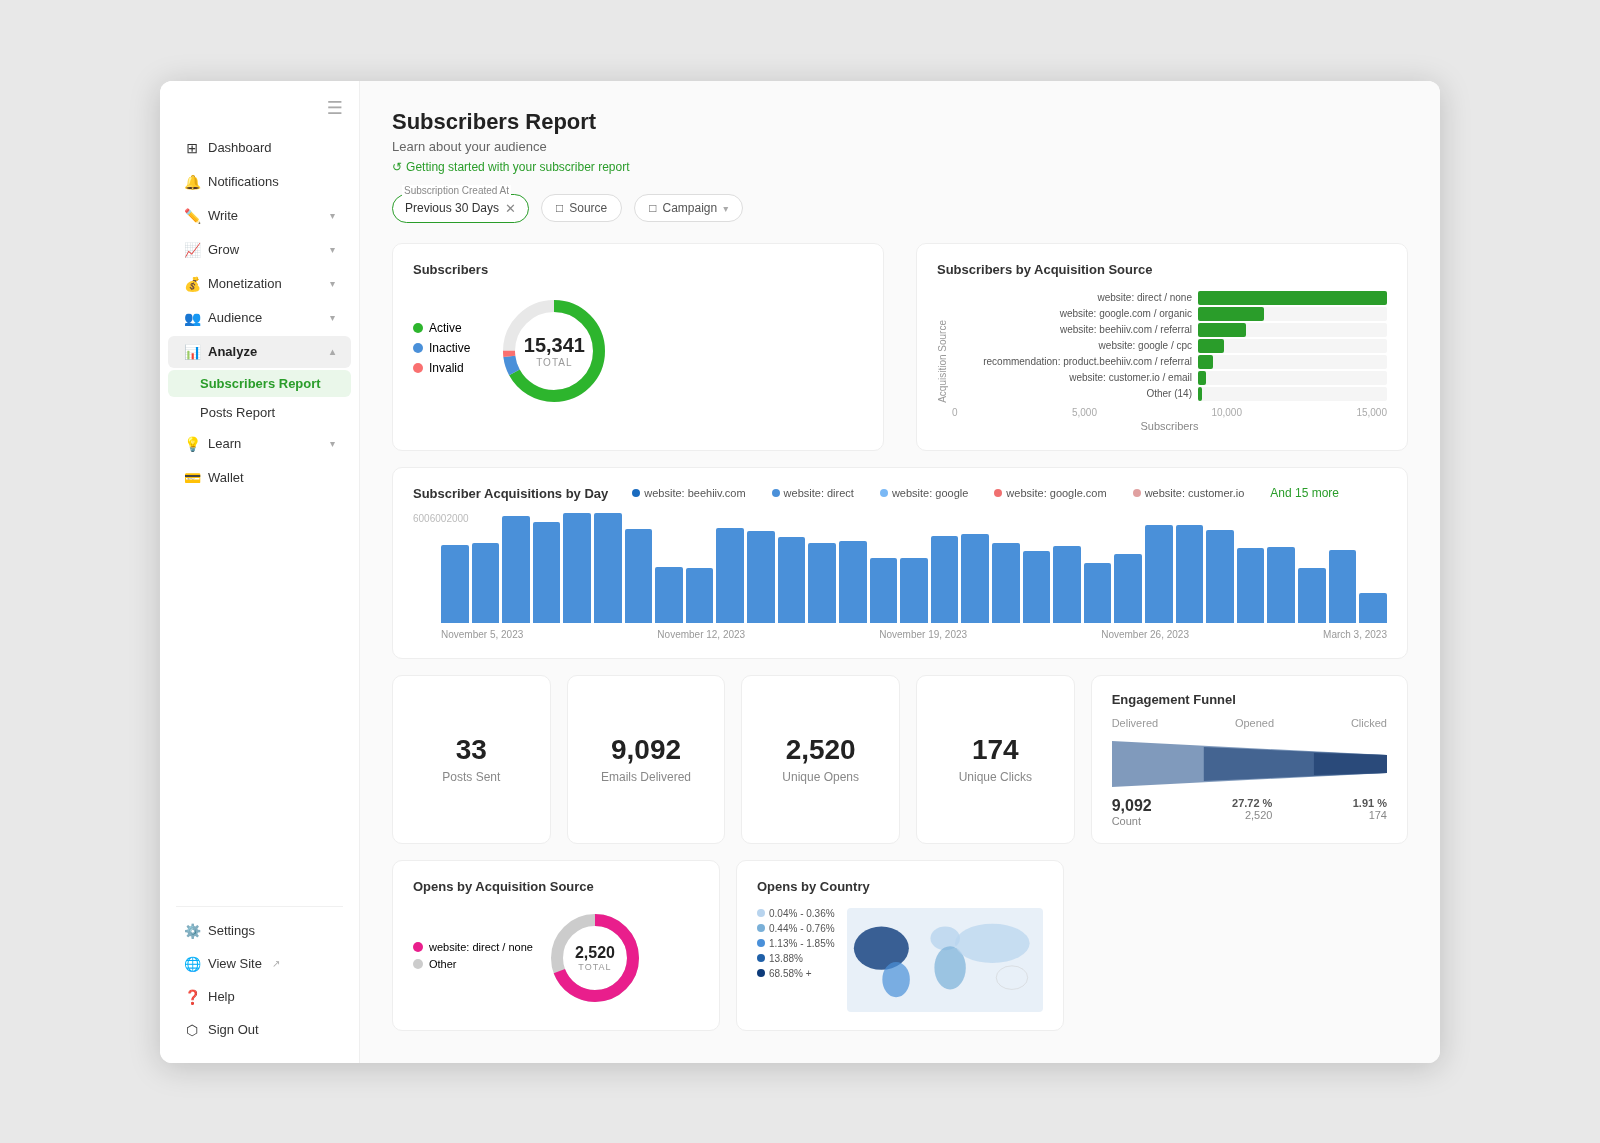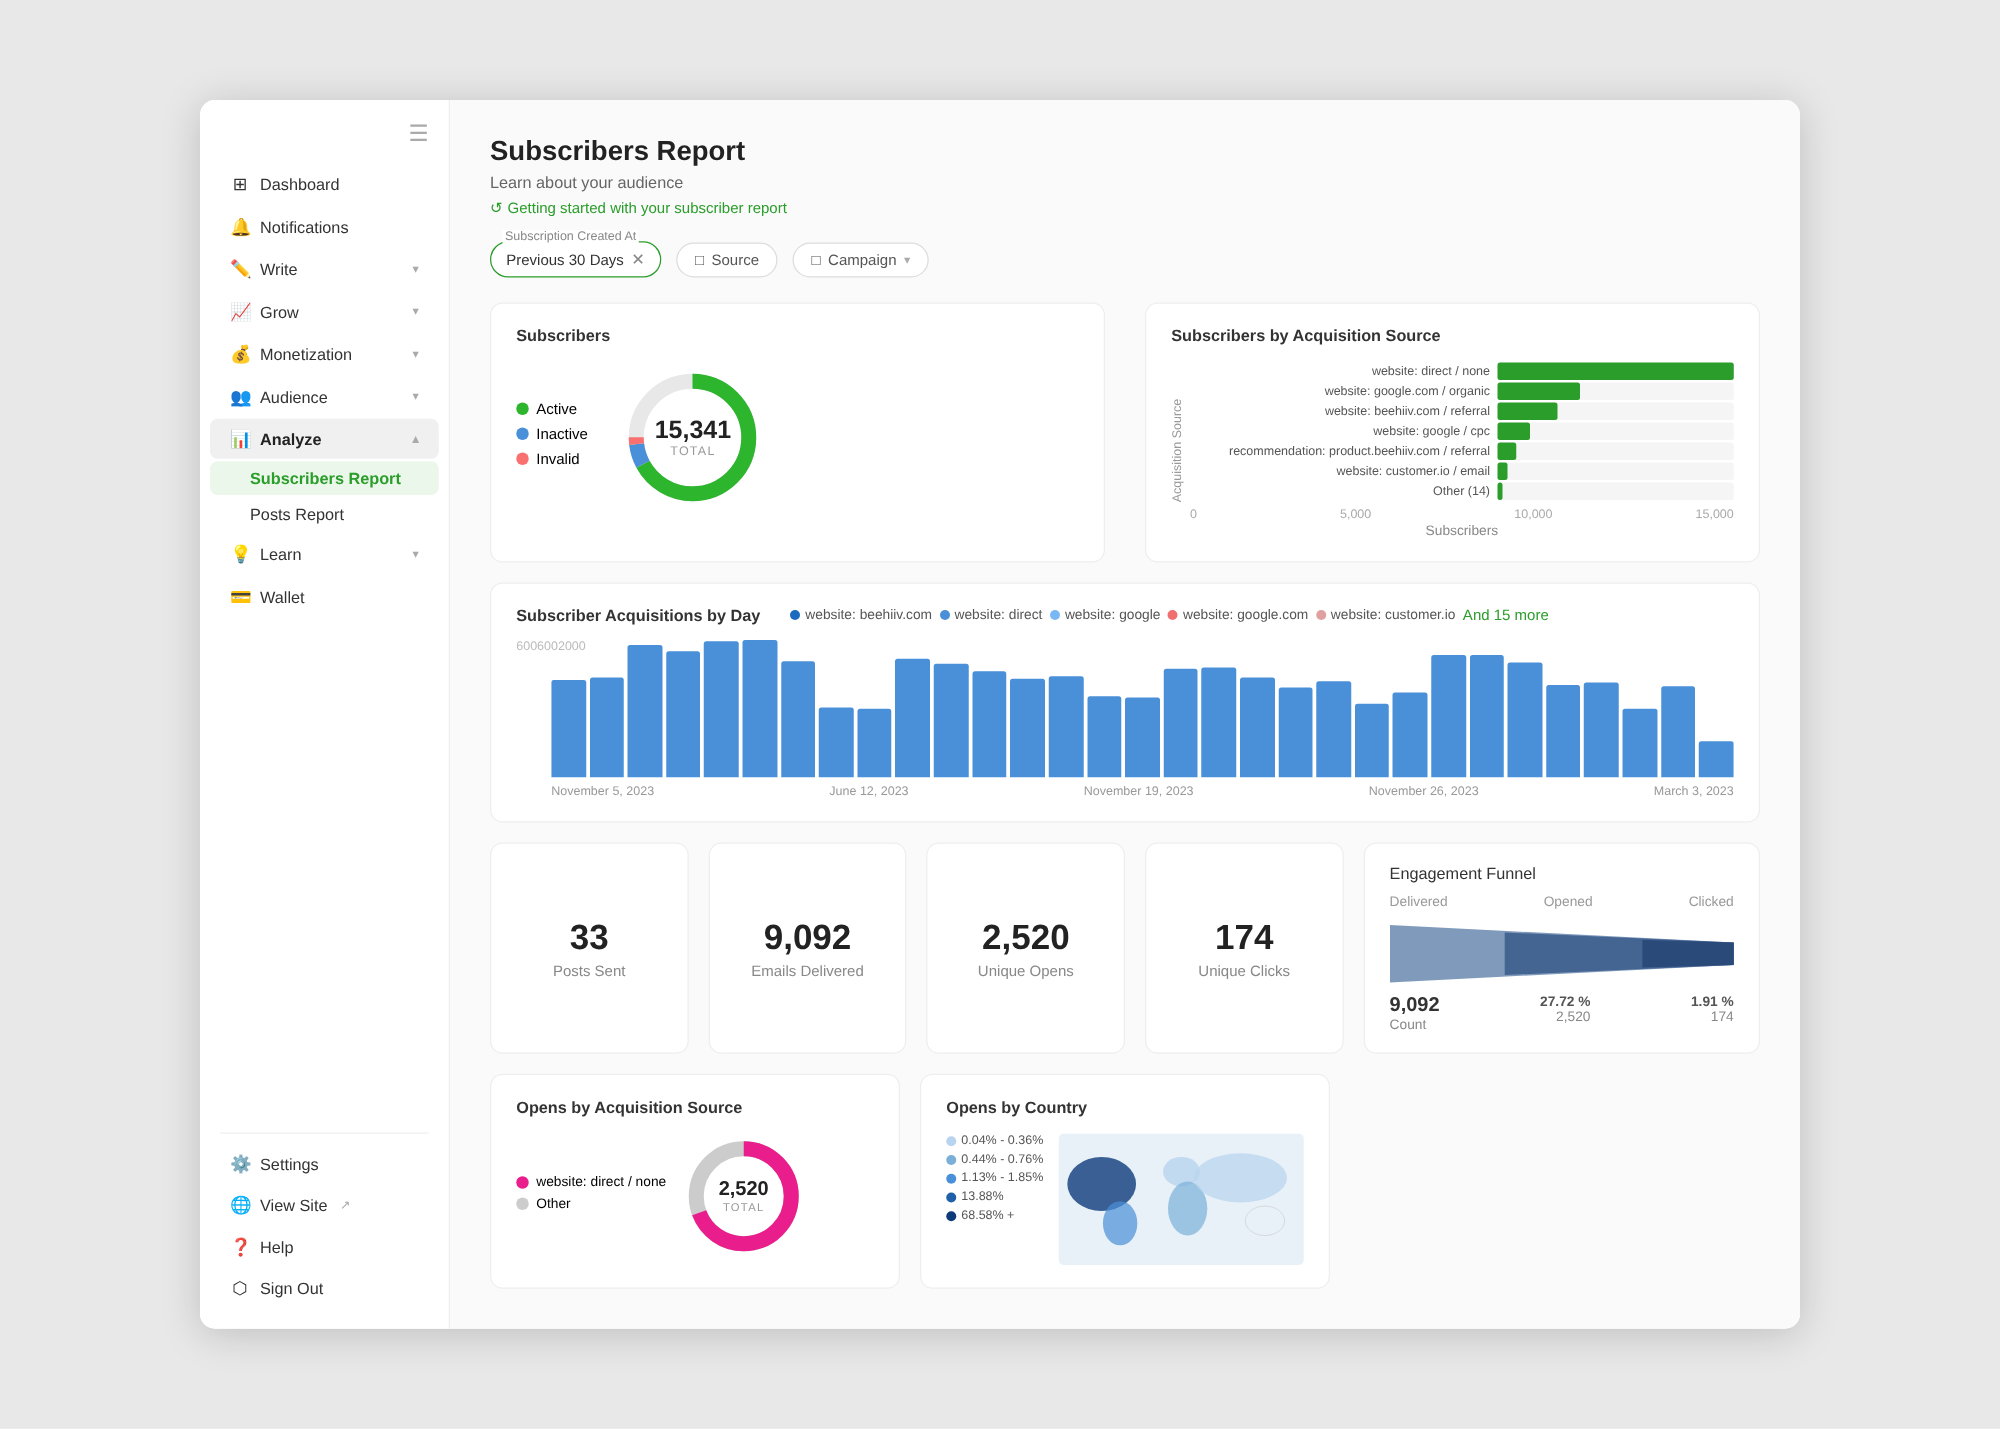--- a/index.html
+++ b/index.html
@@ -167,21 +167,21 @@
 
     
     .day-bar-section {
       background: #fff;
       border-radius: 10px;
       border: 1px solid #eee;
       padding: 18px 20px;
       margin-bottom: 16px;
     }
     .day-bar-header { display: flex; gap: 24px; margin-bottom: 12px; align-items: flex-start; }
-    .day-bar-legends { display: flex; flex-wrap: wrap; gap: 6px; font-size: 11px; color: #555; }
+    .day-bar-legends { display: flex; flex-wrap: wrap; gap: 26px; font-size: 11px; color: #555; }
     .day-bar-legend-item { display: flex; align-items: center; gap: 4px; }
     .day-bar-legend-dot { width: 8px; height: 8px; border-radius: 50%; }
     .day-bar-chart { position: relative; height: 120px; display: flex; align-items: flex-end; gap: 3px; overflow: hidden; }
     .day-bar { background: #4a90d9; border-radius: 2px 2px 0 0; flex: 1; position: relative; }
     .day-bar-axis { display: flex; justify-content: space-between; margin-top: 6px; font-size: 10px; color: #999; padding: 0 0; }
     .day-bar-title { font-size: 13px; font-weight: 600; color: #333; }
     .day-bar-link { font-size: 12px; color: #2a9d2a; cursor: pointer; }
 
     
     .stats-row {
@@ -203,21 +203,21 @@
     .stat-number { font-size: 28px; font-weight: 800; color: #222; margin-bottom: 4px; }
     .stat-label { font-size: 12px; color: #888; }
 
     
     .funnel-card {
       background: #fff;
       border-radius: 10px;
       border: 1px solid #eee;
       padding: 16px 20px;
     }
-    .funnel-title { font-size: 13px; font-weight: 400; color: #333; margin-bottom: 10px; }
+    .funnel-title { font-size: 13px; font-weight: 700; color: #333; margin-bottom: 10px; }
     .funnel-labels { display: flex; justify-content: space-between; font-size: 11px; color: #999; margin-bottom: 8px; }
     .funnel-shape { position: relative; height: 54px; overflow: visible; }
 
     
     .bottom-row {
       display: grid;
       grid-template-columns: 1fr 1fr 1fr;
       gap: 16px;
     }
     .bottom-card {
@@ -516,21 +516,21 @@
               <div class="day-bar" title="606" style="height: 88.8563%;"></div>
               <div class="day-bar" title="572" style="height: 83.871%;"></div>
               <div class="day-bar" title="459" style="height: 67.3021%;"></div>
               <div class="day-bar" title="471" style="height: 69.0616%;"></div>
               <div class="day-bar" title="340" style="height: 49.8534%;"></div>
               <div class="day-bar" title="451" style="height: 66.129%;"></div>
               <div class="day-bar" title="181" style="height: 26.5396%;"></div>
             </div>
           <div class="day-bar-axis">
             <span>November 5, 2023</span>
-            <span>June 12, 2023</span>
+            <span>November 12, 2023</span>
             <span>November 19, 2023</span>
             <span>November 26, 2023</span>
             <span>March 3, 2023</span>
           </div>
         </div>
       </div>
     </div>
 
     <div class="stats-row">
       <div class="stat-card">

